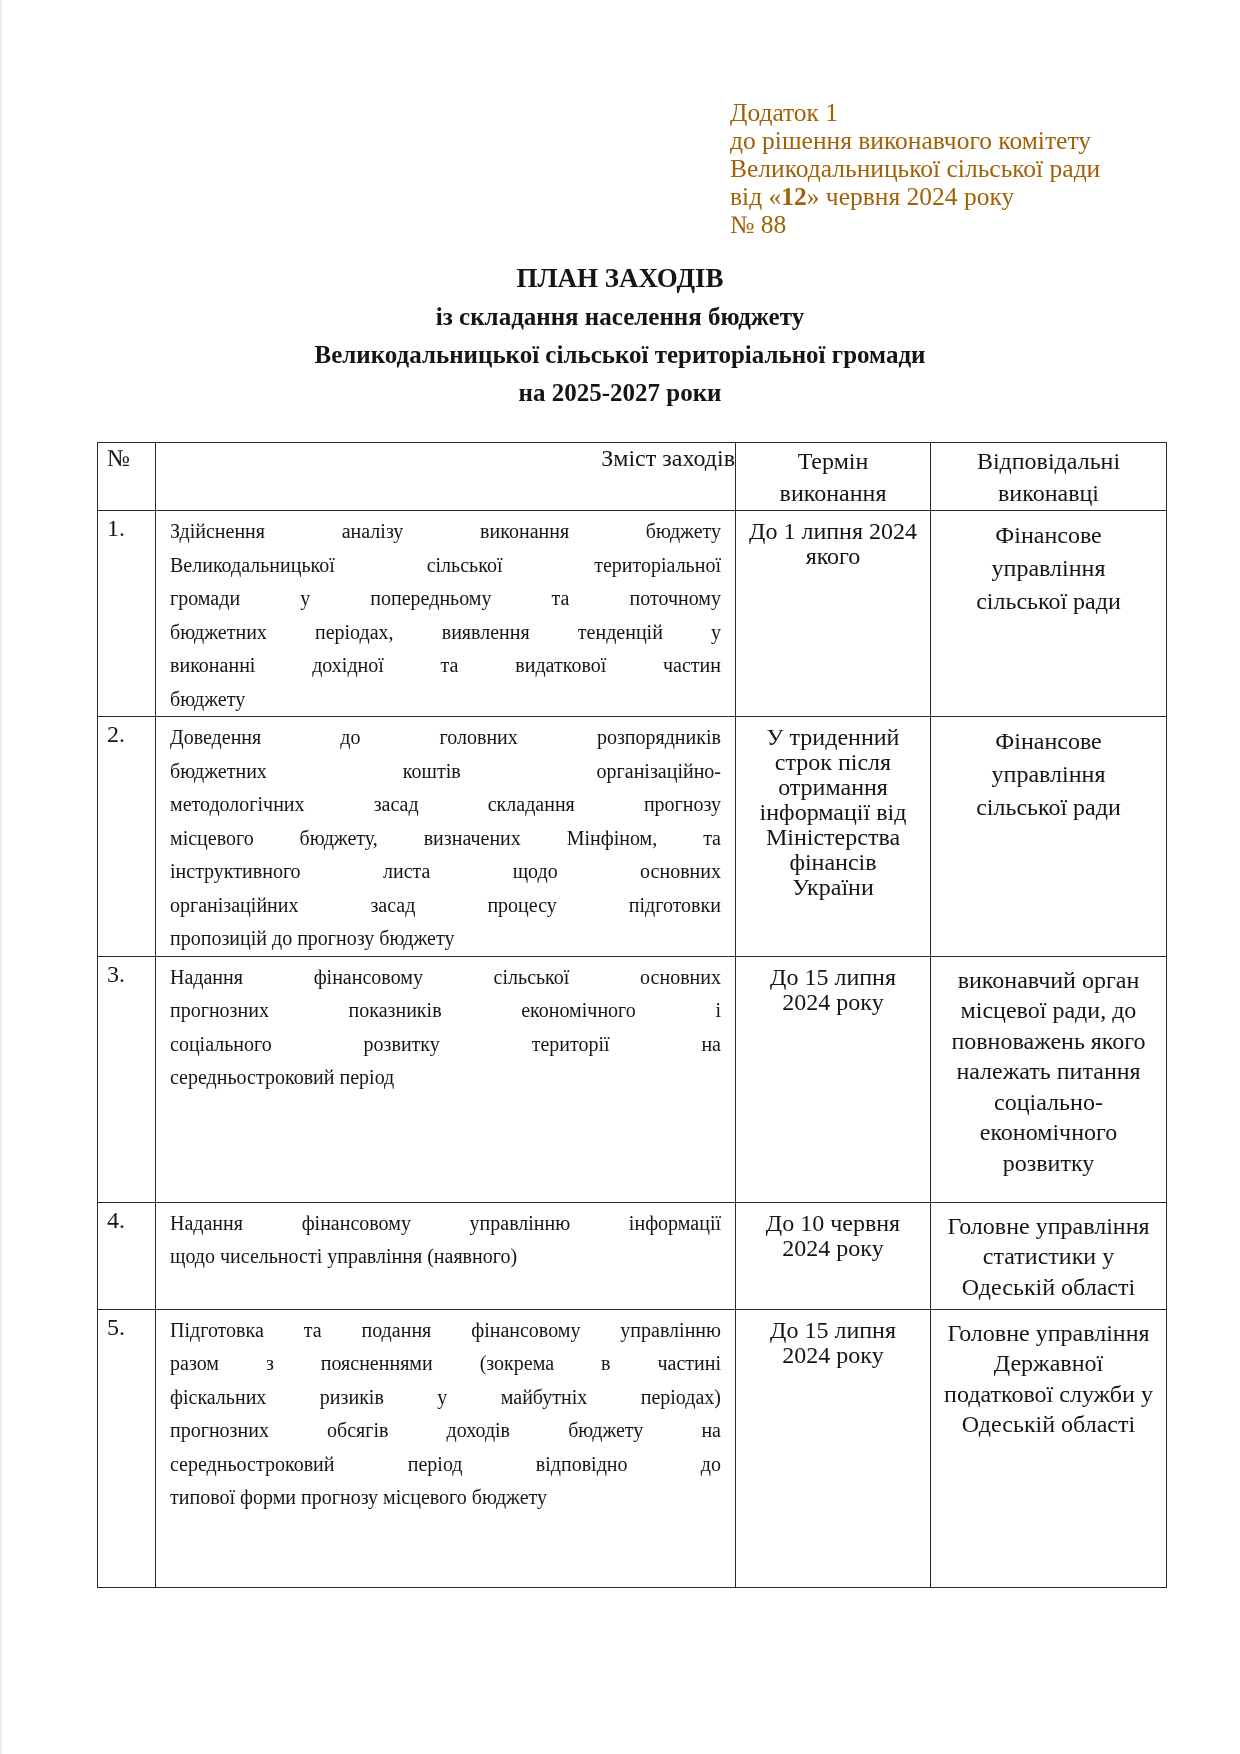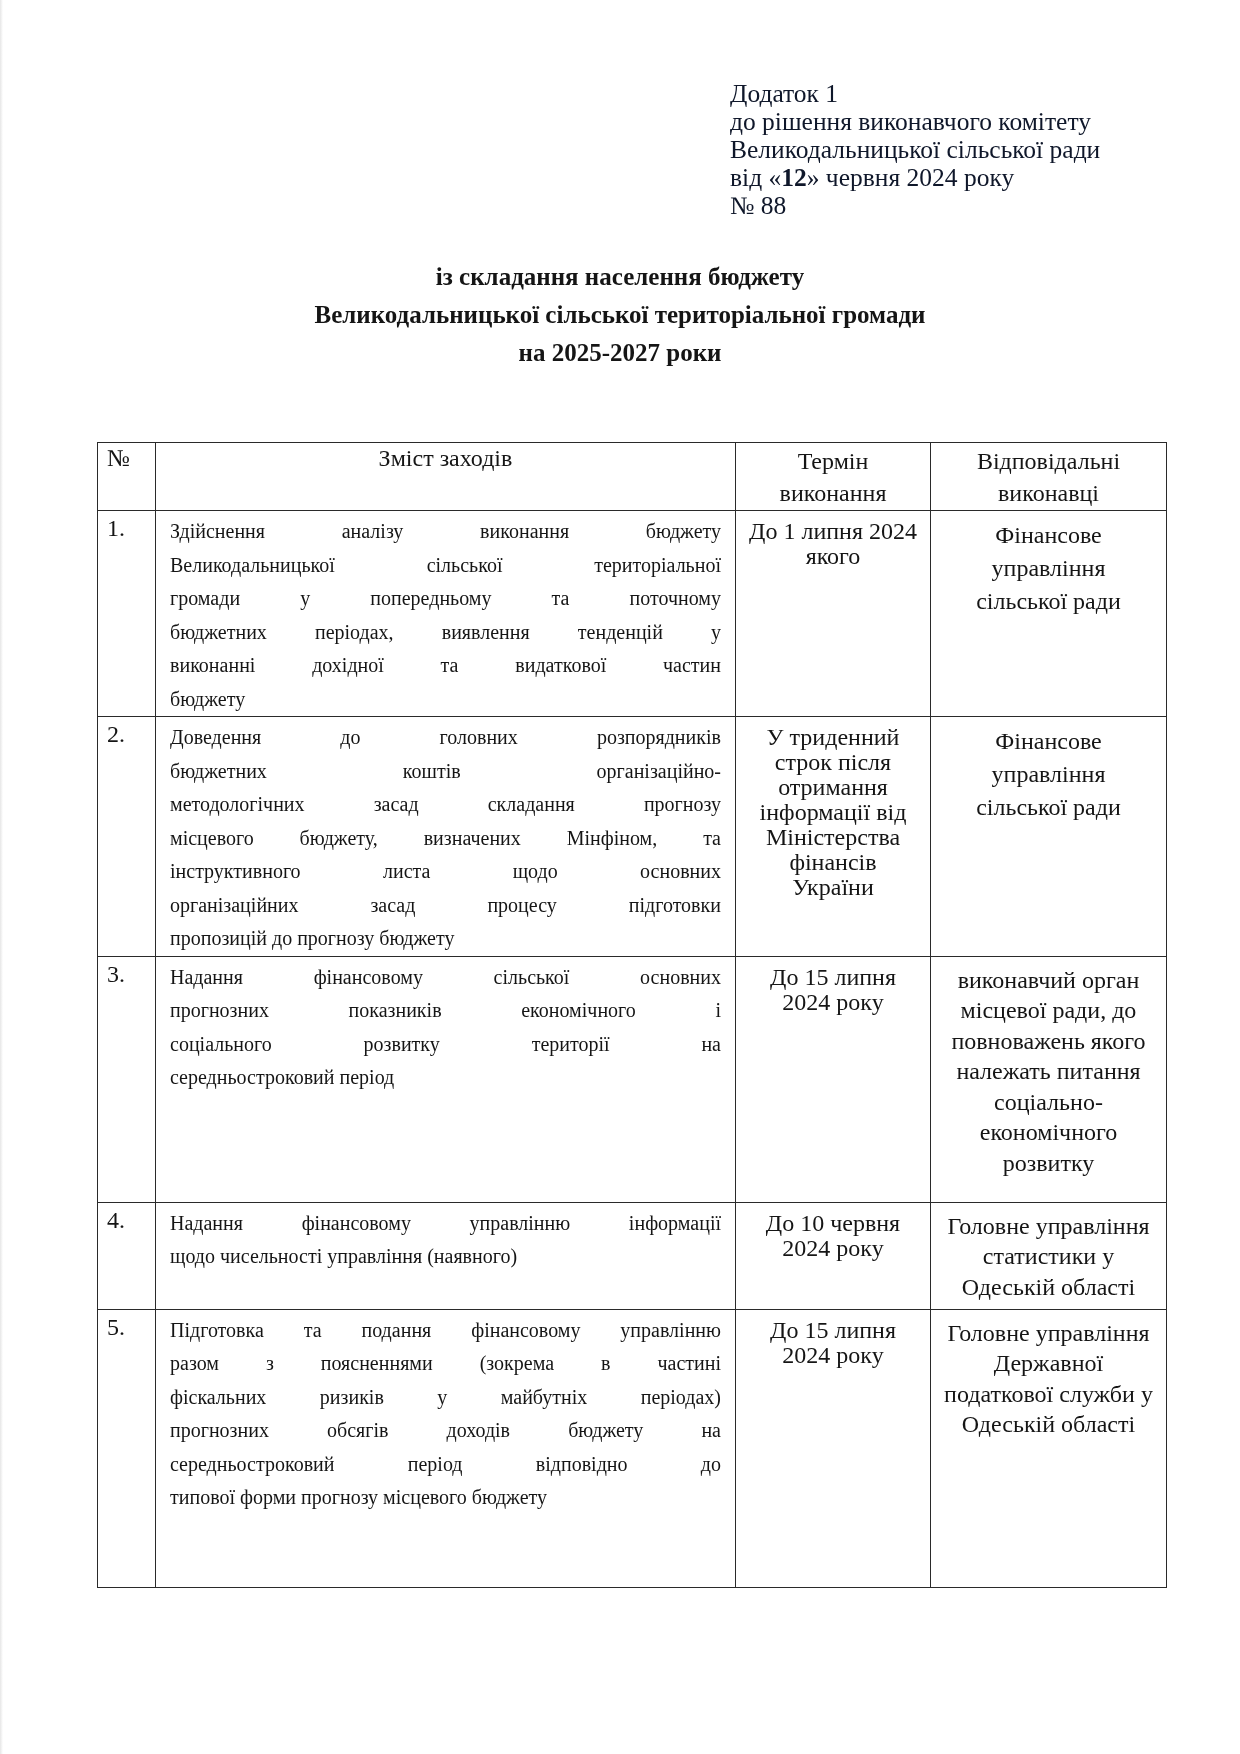--- a/index.html
+++ b/index.html
@@ -6,22 +6,22 @@
   body {
     width: 1240px; height: 1754px; position: relative; overflow: hidden;
     font-family: "Liberation Serif", "DejaVu Serif", serif;
     color: #111111;
   }
   .page-edge {
     position: absolute; left: 0; top: 0; width: 3px; height: 1754px;
     background: linear-gradient(to right, #e6e6e6, #ffffff);
   }
   .annex {
-    position: absolute; left: 730px; top: 80px;
-    font-size: 25.5px; line-height: 28px; color: #0f172a;
+    position: absolute; left: 730px; top: 99px;
+    font-size: 25.5px; line-height: 28px; color: #a16207;
   }
   .annex div { white-space: nowrap; }
   .annex .num { font-weight: bold; }
   .title-block {
     position: absolute; left: 0; width: 1240px; top: 258px;
     text-align: center; font-weight: bold; color: #151515;
   }
   .title-block .t1 { font-size: 27px; line-height: 40px; }
   .title-block .t2 { font-size: 25px; line-height: 38px; }
   table.plan {
@@ -31,21 +31,21 @@
   }
   table.plan td, table.plan th {
     border: 1.5px solid #2a2a2a; vertical-align: top; padding: 0;
   }
   col.c-no { width: 58px; }
   col.c-desc { width: 580px; }
   col.c-term { width: 195px; }
   col.c-resp { width: 236px; }
   th { font-weight: normal; }
   th.h-no { text-align: left; padding: 2px 0 0 9px !important; font-size: 24px; }
-  th.h-desc { text-align: center; padding-top: 2px !important; font-size: 24px; margin-top: 16px; }
+  th.h-desc { text-align: right; padding-top: 2px !important; font-size: 24px; margin-top: 16px; }
   th.h-term, th.h-resp { text-align: center; font-size: 24px; line-height: 32px; padding-top: 2px !important; }
   tr.head-row { height: 68px; }
   td.no { padding: 4px 0 0 9px !important; font-size: 24px; }
   td.desc {
     padding: 4px 14px 0 14px !important; text-align: justify;
     text-align-last: left; line-height: 33.5px; font-size: 20px;
   }
   td.desc .line { display: block; text-align: justify; text-align-last: justify; }
   td.desc .line.last { text-align-last: left; }
   td.term { text-align: center; padding: 8px 4px 0 4px !important; line-height: 25px; font-size: 24px; }
@@ -64,20 +64,21 @@
 
 <div class="annex">
   <div>Додаток 1</div>
   <div>до рішення виконавчого комітету</div>
   <div>Великодальницької сільської ради</div>
   <div><span>від «</span><span class="num">12</span><span>» червня 2024 року</span></div>
   <div>№ 88</div>
 </div>
 
 <div class="title-block">
+  <div class="t1">ПЛАН ЗАХОДІВ</div>
   <div class="t2">із складання населення бюджету</div>
   <div class="t2">Великодальницької сільської територіальної громади</div>
   <div class="t2">на 2025-2027 роки</div>
 </div>
 
 <table class="plan">
   <colgroup>
     <col class="c-no">
       <col class="c-desc">
       <col class="c-term">

